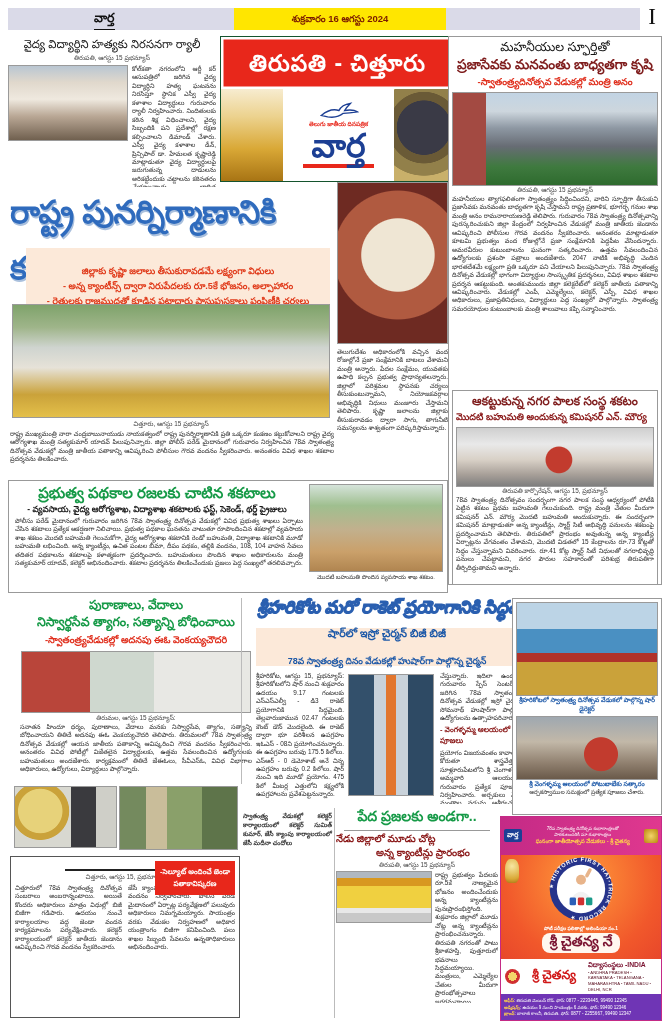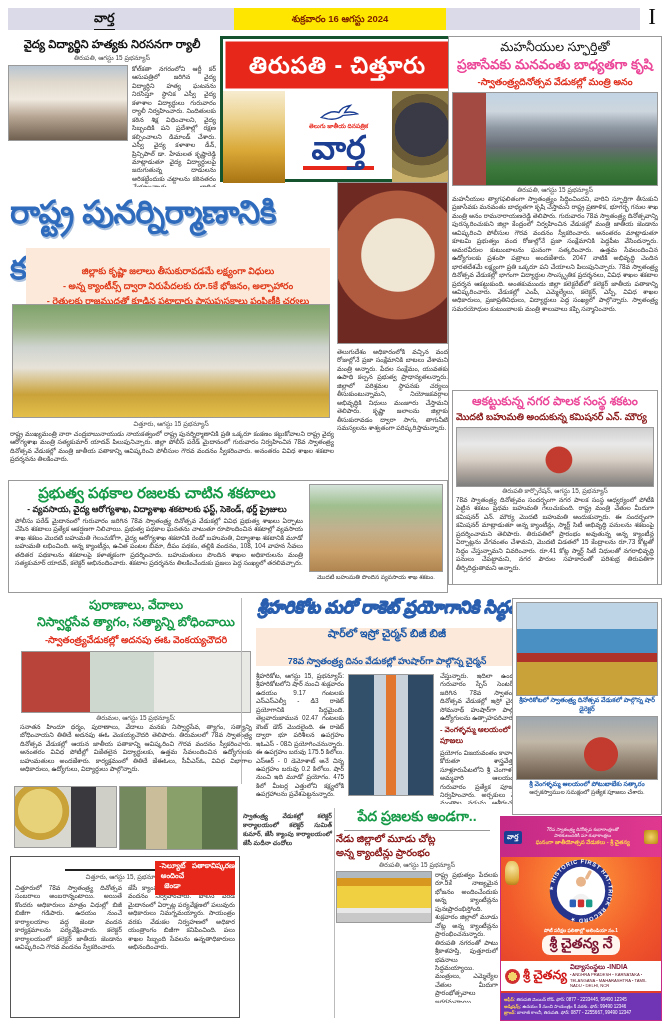--- a/index.html
+++ b/index.html
@@ -13,42 +13,42 @@
   .cap-blue{font-size:6.3px;font-weight:bold;color:#1c58a8;text-align:center;}
   .hollow{font-weight:bold;font-style:italic;color:#eef4fc;-webkit-text-stroke:1.1px #2a5fb0;}
   
   .topbar{left:8px;top:8px;width:632px;height:22px;background:#dadae8;}
   .tb-logo{position:absolute;left:86px;top:3px;font-size:12.5px;font-weight:bold;color:#101010;border-bottom:1.6px solid #101010;padding-bottom:1px;}
   .tb-date{position:absolute;left:226px;top:0;width:212px;height:22px;background:#ffe600;
            font-size:9.5px;font-weight:bold;color:#7a1a00;text-align:center;line-height:22px;}
   .pageno{left:640px;top:4px;width:24px;height:26px;font-family:"Liberation Serif","DejaVu Serif",serif;
           font-size:23px;color:#111;text-align:center;}
   
-  .masthead-box{left:220px;top:36px;width:235px;height:146px;border:3px solid #14532d;box-sizing:border-box;}
+  .masthead-box{left:220px;top:36px;width:235px;height:146px;border:1px solid #14532d;box-sizing:border-box;}
   .edition{height:52px;background:#e8271b;box-shadow:inset 0 0 0 2.5px #fff;color:#fff;font-weight:bold;
            font-size:23px;text-align:center;line-height:52px;letter-spacing:1px;}
   .mh-body{display:flex;height:92px;align-items:stretch;}
   .mh-temple{width:62px;background:linear-gradient(180deg,#f7ecd0 0%,#ecd28e 30%,#d9a836 65%,#a87414 100%);}
   .mh-center{flex:1;display:flex;flex-direction:column;align-items:center;justify-content:center;}
   .mh-deity{width:60px;background:radial-gradient(circle at 50% 42%,#3a3a46 0 44%,#6a5a36 45% 58%,#92804a 59% 78%,#c9b06a 79% 100%);}
   .tagline{font-size:6px;font-weight:bold;color:#e8271b;margin-top:-2px;}
   .vlogo{font-size:33px;font-weight:bold;color:#1c3f94;line-height:1.05;border-bottom:4px solid #e8271b;padding:0 8px 1px;}
   
-  .h-rally{font-size:11.5px;font-weight:bold;color:#111;text-align:center;}
+  .h-rally{font-size:11.5px;font-weight:normal;color:#111;text-align:center;}
   .kicker{font-size:12.5px;font-weight:normal;color:#141414;text-align:center;}
-  .h-orange{font-size:13.5px;font-weight:bold;color:#ec4899;text-align:center;}
+  .h-orange{font-size:13.5px;font-weight:bold;color:#7f1d1d;text-align:center;}
   .sub-red{font-size:9.5px;font-weight:bold;color:#e0301e;text-align:center;}
   .sub-maroon{font-size:9.5px;font-weight:bold;color:#8b1a1a;}
   .main-head{font-size:32px;font-weight:bold;color:#2f6bbd;letter-spacing:-0.5px;text-shadow:1px 2px 0 #aac0dd;}
   .peach{background:#fce9d9;display:flex;flex-direction:column;justify-content:center;gap:3px;}
   .peach div{font-size:9.2px;font-weight:bold;color:#e03a1a;text-align:center;}
   .h-green{font-weight:bold;color:#169a47;text-align:center;}
   .col-box{border:1px solid #999;box-sizing:border-box;background:#fff;}
   .redflag{background:#e8271b;color:#fff;font-size:7.2px;font-weight:bold;text-align:center;
-           display:flex;flex-direction:row;justify-content:center;gap:2px;}
+           display:flex;flex-direction:column;justify-content:center;gap:2px;}
   
   .ph-rally{background:linear-gradient(180deg,#b9c6d2 0%,#e0d8cc 22%,#efe9df 45%,#b9a795 68%,#70604f 100%);}
   .ph-parade{background:linear-gradient(90deg,#a34a42 0 16%,transparent 16%),
              linear-gradient(180deg,#c2d4e4 0%,#cdd6dd 20%,#8e98a3 38%,#676c74 58%,#3f7a3f 80%,#2e6b2e 100%);}
   .ph-salute{background:radial-gradient(circle at 55% 45%,#efe6d4 0 34%,#b05a40 35% 60%,#6e2a22 61% 100%);}
   .ph-podium{background:linear-gradient(180deg,#7fa36b 0%,#9fb58a 20%,#cfd4cf 38%,#e6e2d8 56%,#caa23a 80%,#e4c04a 100%);}
   .ph-floats{background:linear-gradient(180deg,#d5e3da 0%,#9fbf8f 24%,#c2b08d 52%,#caa06a 78%,#b08550 100%);}
   .ph-award{background:radial-gradient(circle at 52% 55%,#c23b2e 0 12%,transparent 13%),
             linear-gradient(180deg,#cfcfcf 0%,#e9e9e9 28%,#d8d0c6 55%,#a8a099 80%,#7e7e7e 100%);}
   .ph-students{background:linear-gradient(90deg,#b9453a 0 30%,#cfd8cf 30% 58%,#e8e8e4 58% 100%),
@@ -68,21 +68,21 @@
   .ad-bl{flex:1;text-align:center;}
   .ad-bl .w{font-size:4.6px;color:#fff;line-height:1.3;}
   .ad-bl .y{font-size:5.6px;color:#ffd24a;font-weight:bold;}
   .ad-emblem{width:14px;height:14px;background:radial-gradient(circle,#f3d46a,#b8860b);border-radius:2px;}
   .ad-body{flex:1;background:radial-gradient(circle at 50% 18%,#ff9a3a 0%,#f1582b 55%,#e03a2a 100%);
            display:flex;flex-direction:column;align-items:center;position:relative;padding-top:2px;}
   .ad-gold{position:absolute;left:4px;top:4px;width:14px;height:24px;border-radius:40% 40% 30% 30%;
            background:radial-gradient(circle at 50% 30%,#f7e6a0,#d9a836 70%,#a87414);}
   .ad-rank{font-size:4.8px;color:#fff;font-weight:bold;margin-top:1px;}
   .ad-big{font-size:14px;font-weight:bold;color:#7a1230;background:#fff7ef;border-radius:8px;padding:0 8px;margin-top:1px;}
-  .ad-brandrow{width:100%;background:#fff;display:flex;align-items:center;gap:3px;padding:2px 4px;box-sizing:border-box;margin-top:6px;}
+  .ad-brandrow{width:100%;background:#fff;display:flex;align-items:center;gap:12px;padding:2px 4px;box-sizing:border-box;margin-top:6px;}
   .ad-blogo{width:15px;height:15px;border-radius:50%;background:radial-gradient(circle,#f3d46a 0 40%,#d03030 41% 100%);}
   .ad-brand{font-size:12.5px;font-weight:bold;color:#d01818;}
   .ad-right{flex:1;}
   .ad-brand2{font-size:6.8px;font-weight:bold;color:#7a1230;}
   .ad-states{font-size:4.2px;color:#5a1020;line-height:1.35;}
   .ad-purple{height:27px;background:#6f35b5;display:flex;flex-direction:column;justify-content:center;padding:0 3px;gap:1px;}
   .ad-c{font-size:4.5px;color:#fff;line-height:1.2;white-space:nowrap;overflow:hidden;}
   .ad-c b{color:#ffd24a;}
   .rule{background:#bbb;}
 </style>
@@ -206,21 +206,21 @@
     <div style="display:flex;gap:6px;margin-top:2px;">
       <div class="body-text" style="flex:1;height:96px;">చిత్తూరులో 78వ స్వాతంత్ర్య దినోత్సవ సంబరాలు అంబరాన్నంటాయి. అయితే కొందరు అధికారులు మాత్రం విధుల్లో బిజీ బిజీగా గడిపారు. ఉదయం నుంచే కార్యాలయాల వద్ద జెండా వందన కార్యక్రమాలను పర్యవేక్షించారు. కలెక్టర్ కార్యాలయంలో కలెక్టర్ జాతీయ జెండాను ఆవిష్కరించి గౌరవ వందనం స్వీకరించారు.</div>
       <div class="body-text" style="flex:1;height:96px;">జేసీ క్యాంపు కార్యాలయంలో జేసీ జెండా వందనం నిర్వహించారు. పోలీస్ పరేడ్ మైదానంలో ఏర్పాట్ల పర్యవేక్షణలో పలువురు అధికారులు నిమగ్నమయ్యారు. సాయంత్రం వరకు వేడుకల నిర్వహణలో అధికార యంత్రాంగం బిజీగా కనిపించింది. పలు శాఖల సిబ్బంది సేవలను ఉన్నతాధికారులు అభినందించారు.</div>
     </div>
   </div>
 
   <div class="abs" style="left:336px;top:808px;width:162px;height:214px;overflow:hidden;">
     <div class="h-green" style="font-size:14px;">పేద ప్రజలకు అండగా..</div>
     <div style="height:1px;background:#999;margin:2px 8px;"></div>
     <div class="sub-maroon" style="font-size:10px;">నేడు జిల్లాలో మూడు చోట్ల</div>
-    <div class="sub-maroon" style="font-size:10px;">అన్న క్యాంటీన్లు ప్రారంభం</div>
+    <div class="sub-maroon" style="font-size:10px;padding-left:40px;">అన్న క్యాంటీన్లు ప్రారంభం</div>
     <div class="dateline">తిరుపతి, ఆగస్టు 15 ప్రభన్యూస్</div>
     <div style="margin-top:1px;">
       <div class="ph-canteen" style="float:left;width:94px;height:50px;border:1px solid #9a9a9a;margin:0 3px 2px 0;"></div>
       <div class="body-text" style="height:132px;">రాష్ట్ర ప్రభుత్వం పేదలకు రూ.5కే నాణ్యమైన భోజనం అందించేందుకు అన్న క్యాంటీన్లను పునఃప్రారంభిస్తోంది. శుక్రవారం జిల్లాలో మూడు చోట్ల అన్న క్యాంటీన్లను ప్రారంభించనున్నారు. తిరుపతి నగరంతో పాటు శ్రీకాళహస్తి, పుత్తూరులో భవనాలు సిద్ధమయ్యాయి. మంత్రులు, ఎమ్మెల్యేల చేతుల మీదుగా ప్రారంభోత్సవాలు జరగనున్నాయి. అనంతరం పేదలకు రుచికరమైన భోజనం అందుబాటులోకి రానుంది. ఏర్పాట్లను అధికారులు గురువారం పరిశీలించారు.</div>
     </div>
   </div>
 
   <div class="abs rule" style="left:241px;top:598px;width:1px;height:186px;"></div>
   <div class="abs rule" style="left:334px;top:808px;width:1px;height:210px;"></div>
 

